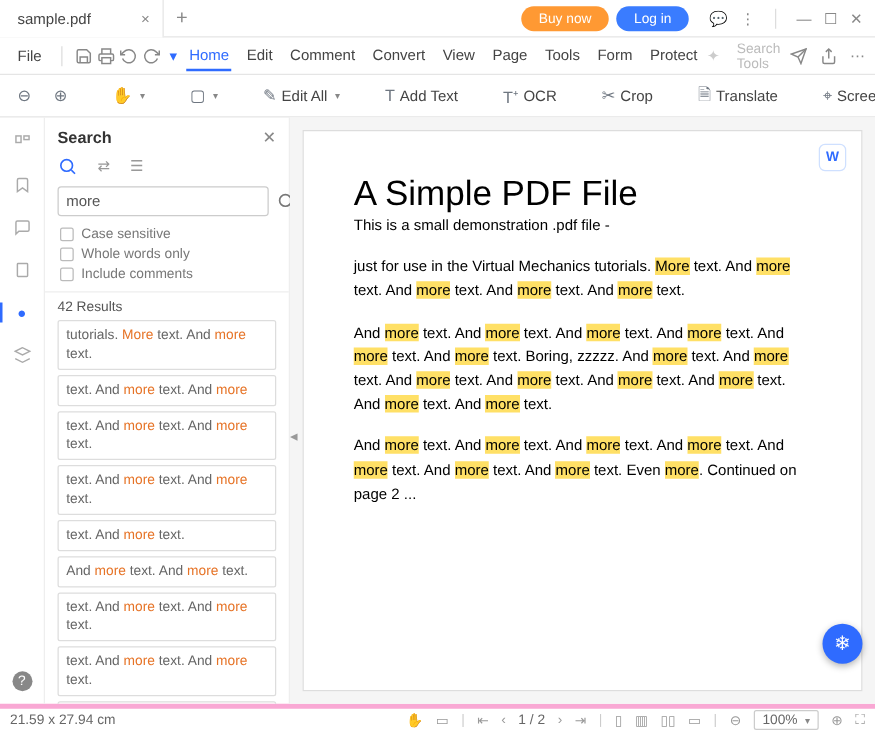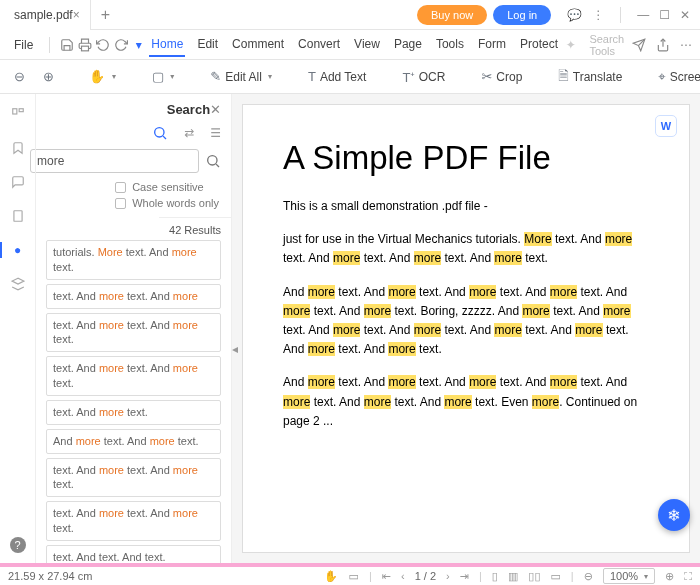--- a/index.html
+++ b/index.html
@@ -1,18 +1,18 @@
 <!DOCTYPE html>
 <html><head>
 <meta charset="utf-8">
 <style>
   * { box-sizing: border-box; margin: 0; padding: 0; font-family: -apple-system, BlinkMacSystemFont, "Segoe UI", Arial, sans-serif; }
   body { width: 700px; height: 585px; background: #fff; overflow: hidden; font-size: 12px; color: #333; }
   .titlebar { height: 30px; display: flex; align-items: center; border-bottom: 1px solid #e5e5e5; }
-  .tab { height: 30px; display: flex; align-items: center; padding: 0 10px 0 14px; border-right: 1px solid #e5e5e5; font-size: 12px; color: #444; background: #fff; }
+  .tab { height: 30px; display: flex; align-items: center; padding: 0 10px 0 14px; border-right: 1px solid #e5e5e5; gap: 40px; font-size: 12px; color: #444; background: #fff; }
   .tab-close { color: #888; cursor: pointer; }
   .new-tab { padding: 0 10px; color: #888; font-size: 16px; cursor: pointer; }
   .titlebar-spacer { flex: 1; }
   .pill { height: 20px; border-radius: 10px; padding: 0 14px; font-size: 11px; color: #fff; display: flex; align-items: center; margin-right: 6px; cursor: pointer; }
   .buy { background: #ff9933; text-align: center; }
   .login { background: #3a7cff; }
   .win-btns { display: flex; align-items: center; gap: 10px; padding: 0 10px; color: #888; }
   .win-btns span { cursor: pointer; }
   .sep-v { width: 1px; height: 16px; background: #ddd; margin: 0 6px; }
 
@@ -30,42 +30,42 @@
   .tbtn .ic { color: #6e7680; font-size: 13px; }
   .caret { font-size: 8px; color: #888; margin-left: 2px; }
 
   .main { display: flex; height: calc(100% - 30px - 30px - 34px - 22px); }
   .rail { width: 36px; border-right: 1px solid #eee; display: flex; flex-direction: column; align-items: center; padding-top: 10px; gap: 14px; color: #aaa; position: relative; }
   .rail .ritem { width: 20px; height: 20px; display: flex; align-items: center; justify-content: center; cursor: pointer; }
   .rail .active-dot { position: absolute; left: 0; width: 2px; height: 16px; background: #2f6bff; }
   .rail .active { color: #2f6bff; }
   .rail .help { margin-top: auto; margin-bottom: 10px; width: 16px; height: 16px; border-radius: 50%; background: #888; color: #fff; font-size: 11px; display: flex; align-items: center; justify-content: center; cursor: pointer; }
 
-  .sidepanel { width: 196px; border-right: 1px solid #eee; display: flex; flex-direction: column; align-items: flex-end; }
+  .sidepanel { width: 196px; border-right: 1px solid #eee; display: flex; flex-direction: column; }
   .sp-head { display: flex; align-items: center; justify-content: space-between; padding: 8px 10px 4px; }
   .sp-head h3 { font-size: 13px; font-weight: 600; color: #333; }
   .sp-head .close { color: #888; cursor: pointer; font-size: 13px; }
   .sp-mode { display: flex; gap: 16px; padding: 4px 10px 8px; color: #2f6bff; align-items: center; }
   .sp-mode span { cursor: pointer; }
   .sp-search-row { display: flex; padding: 0 10px 8px; gap: 6px; align-items: center; }
   .sp-search-row input { flex: 1; height: 24px; border: 1px solid #ccc; border-radius: 3px; padding: 0 6px; font-size: 12px; color: #555; }
   .sp-search-row .go { color: #777; cursor: pointer; font-size: 14px; }
   .sp-opts { padding: 0 12px 8px; display: flex; flex-direction: column; gap: 4px; color: #777; font-size: 11px; }
   .sp-opts label { display: flex; align-items: center; gap: 6px; }
   .sp-opts .cb { width: 11px; height: 11px; border: 1px solid #bbb; border-radius: 2px; display: inline-block; }
   .sp-count { border-top: 1px solid #eee; padding: 6px 10px 4px; font-size: 11px; color: #555; }
   .sp-results { flex: 1; overflow: hidden; padding: 0 10px 6px; display: flex; flex-direction: column; gap: 4px; }
   .result { border: 1px solid #ddd; border-radius: 2px; padding: 4px 6px; font-size: 11px; color: #666; line-height: 1.35; cursor: pointer; }
   .result em { color: #e67326; font-style: normal; }
 
   .content { flex: 1; position: relative; background: #f5f5f5; padding: 10px; }
   .collapse-handle { position: absolute; left: -1px; top: 50%; width: 8px; height: 40px; display:flex; align-items:center; justify-content:center; color:#999; cursor:pointer; }
   .page { background: #fff; border: 1px solid #ddd; width: 100%; height: 100%; padding: 34px 40px 20px; position: relative; overflow: hidden; }
   .doc-badge { position: absolute; top: 10px; right: 12px; width: 22px; height: 22px; border: 1px solid #cfe0ff; border-radius: 5px; display:flex; align-items:center; justify-content:center; color:#2f6bff; font-size:11px; font-weight:700; cursor:pointer; background:#fff; }
-  .page h1 { font-size: 33px; font-weight: 400; color: #000; margin-bottom: 20px; }
+  .page h1 { font-size: 28px; font-weight: 400; color: #000; }
   .page p { font-size: 12px; color: #000; line-height: 1.6; margin-bottom: 14px; }
   .hl { background: #ffe066; }
   .fab { position: absolute; right: 10px; bottom: 32px; width: 32px; height: 32px; border-radius: 50%; background: #2f6bff; color: #fff; display:flex; align-items:center; justify-content:center; font-size:16px; cursor:pointer; box-shadow: 0 2px 6px rgba(0,0,0,.3); }
 
   .statusbar { height: 22px; border-top: 4px solid #f9a8d4; display: flex; align-items: center; padding: 0 8px; font-size: 11px; color: #666; gap: 10px; }
   .statusbar .spacer { flex: 1; }
   .status-ico { color: #999; cursor: pointer; }
   .sep-s { color: #ccc; }
   .zoom-box { border: 1px solid #ccc; padding: 0 6px; border-radius: 2px; height: 16px; display: flex; align-items: center; gap: 4px; }
   svg { display: block; }
@@ -269,20 +269,24 @@
         </span>
     </div>
     <div class="sp-opts">
       <label>
           <span class="cb"></span>
           <span>Case sensitive</span>
         </label>
       <label>
           <span class="cb"></span>
           <span>Whole words only</span>
+        </label>
+      <label>
+          <span class="cb"></span>
+          <span>Include comments</span>
         </label>
     </div>
     <div class="sp-count">42 Results</div>
     <div class="sp-results" id="results">
         <div class="result">tutorials. <em>More</em> text. And <em>more</em> text.</div>
         <div class="result">text. And <em>more</em> text. And <em>more</em></div>
         <div class="result">text. And <em>more</em> text. And <em>more</em> text.</div>
         <div class="result">text. And <em>more</em> text. And <em>more</em> text.</div>
         <div class="result">text. And <em>more</em> text.</div>
         <div class="result">And <em>more</em> text. And <em>more</em> text.</div>

